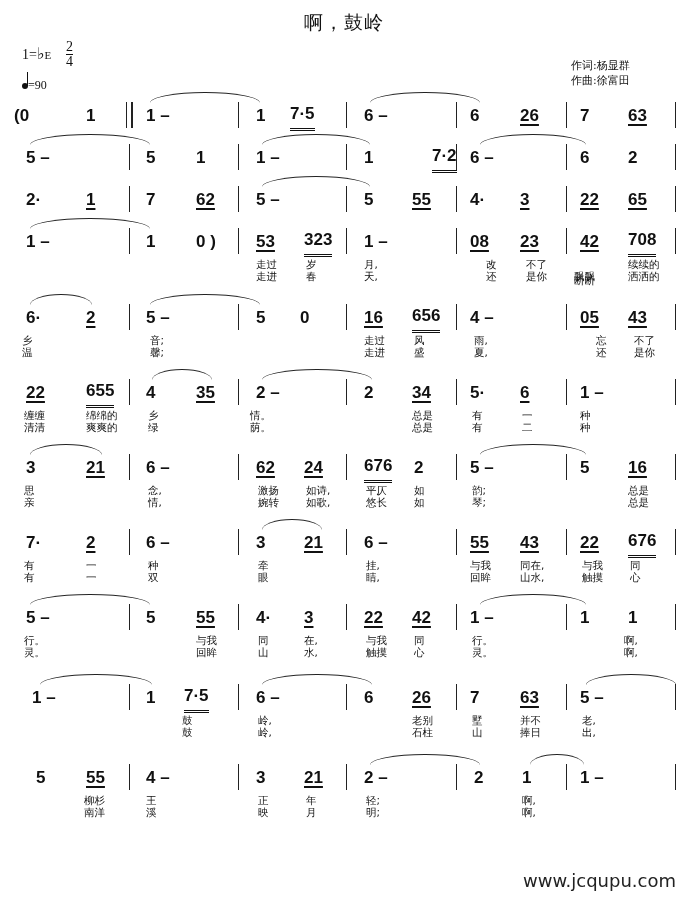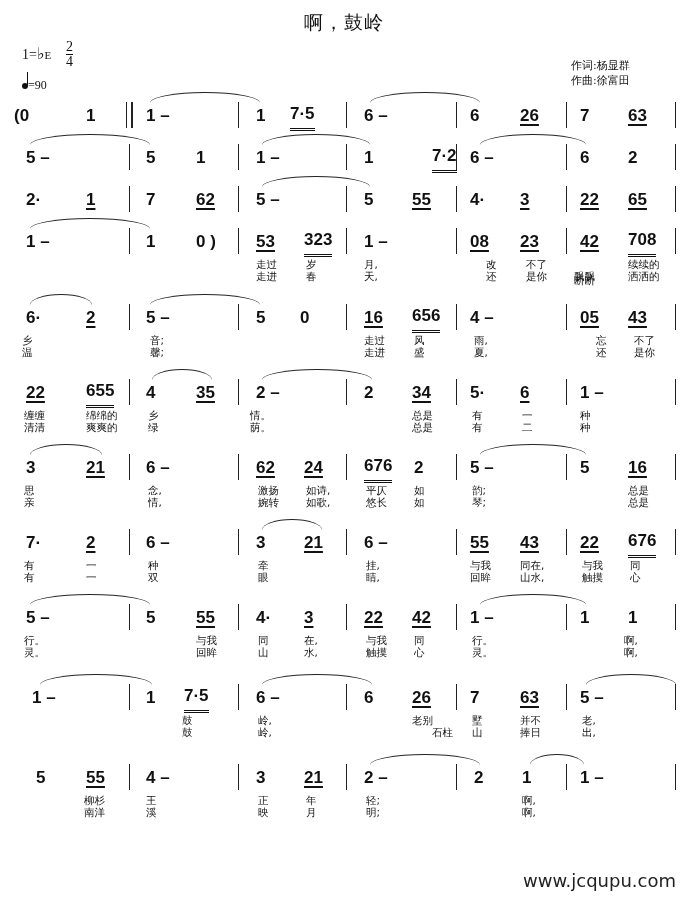--- a/index.html
+++ b/index.html
@@ -344,21 +344,21 @@
   <span class="slur" style="left:262px;top:-12px;width:110px"></span>
   <span class="slur" style="left:586px;top:-12px;width:90px"></span>
   <div class="ly" style="top:28px;left:182px">鼓</div>
   <div class="ly" style="top:28px;left:258px">岭,</div>
   <div class="ly" style="top:28px;left:412px">老别</div>
   <div class="ly" style="top:28px;left:472px">墅</div>
   <div class="ly" style="top:28px;left:520px">并不</div>
   <div class="ly" style="top:28px;left:582px">老,</div>
   <div class="ly" style="top:40px;left:182px">鼓</div>
   <div class="ly" style="top:40px;left:258px">岭,</div>
-  <div class="ly" style="top:40px;left:432px">石柱</div>
+  <div class="ly" style="top:40px;left:412px">石柱</div>
   <div class="ly" style="top:40px;left:472px">山</div>
   <div class="ly" style="top:40px;left:520px">捧日</div>
   <div class="ly" style="top:40px;left:582px">出,</div>
 </div>
 
 <div class="row" style="top:766px">
   <span class="m" style="left:36px">5</span>
   <span class="m u" style="left:86px">55</span>
   <span class="bar" style="left:129px;top:-2px"></span>
   <span class="m" style="left:146px">4 –</span>

